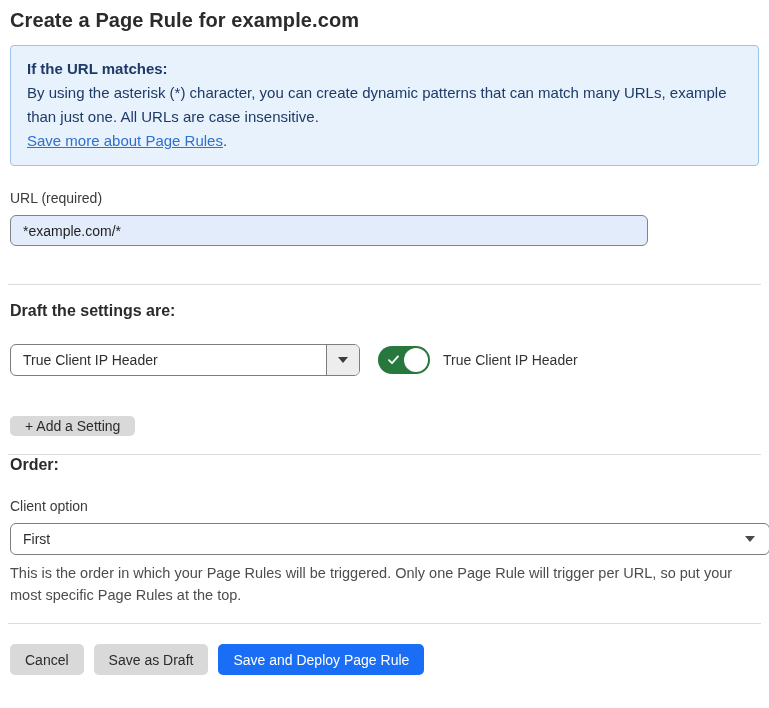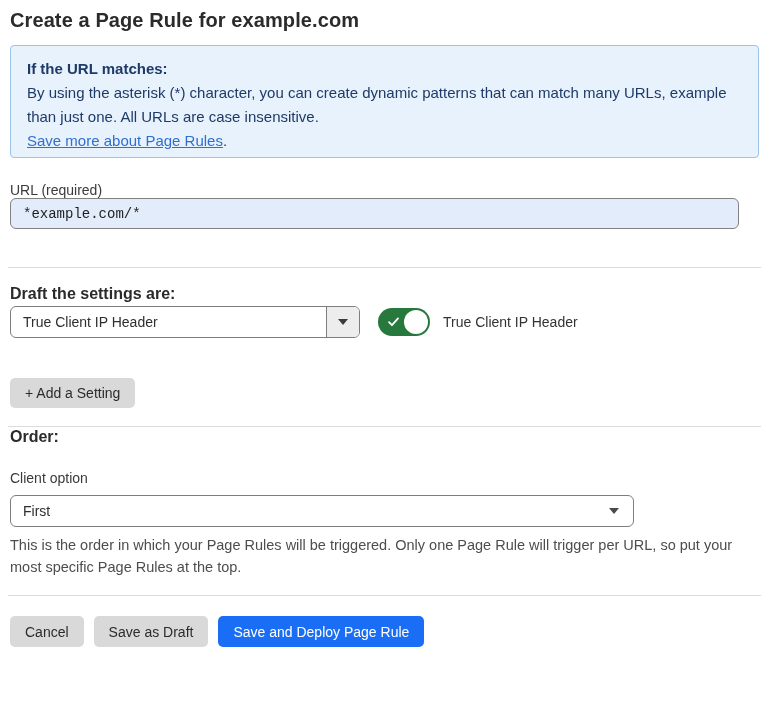--- a/index.html
+++ b/index.html
@@ -17,46 +17,47 @@
     font-weight: 700;
     color: #2b2b2b;
     letter-spacing: 0.1px;
   }
 
   .info-box {
     margin-top: 13px;
     background: #e8f2fc;
     border: 1px solid #9cc3e8;
     border-radius: 4px;
-    padding: 11px 16px 4px 16px;
+    padding: 11px 16px 12px 16px;
     color: #1e3a68;
     font-size: 15px;
     line-height: 24px;
   }
   .info-box .info-heading { font-weight: 700; }
   .info-box a.info-link {
     color: #2f6fd0;
     text-decoration: underline;
     cursor: pointer;
   }
 
   .field-label {
     margin-top: 24px;
     font-size: 14px;
     color: #3a3a3a;
   }
 
   .url-input {
-    width: 729px;
+    margin-top: 9px;
+    width: 638px;
     height: 31px;
     background: #e2ecfa;
     border: 1px solid #828282;
     border-radius: 6px;
     padding: 0 12px;
-    font-family: Liberation Mono, monospace;
+    font-family: Liberation Sans, sans-serif;
     font-size: 14px;
     color: #1f1f1f;
     outline: none;
     display: block;
   }
 
   .divider {
     height: 1px;
     background: #dcdcdc;
     margin-left: -2px;
@@ -68,21 +69,21 @@
 
   .section-heading {
     font-size: 16px;
     font-weight: 700;
     color: #2b2b2b;
   }
   .settings-heading { margin-top: 17px; }
   .order-heading { margin-top: 1px; }
 
   .picker-row {
-    margin-top: 3px;
+    margin-top: 24px;
     display: flex;
     align-items: center;
   }
   .setting-select {
     width: 350px;
     height: 32px;
     border: 1px solid #7d7d7d;
     border-radius: 6px;
     background: #ffffff;
     display: flex;
@@ -150,25 +151,25 @@
     height: 31px;
     padding: 0 15px;
     border: none;
     border-radius: 5px;
     font-family: "Liberation Sans", sans-serif;
     font-size: 14px;
     cursor: pointer;
   }
   .btn-gray { background: #d9d9d9; color: #2b2b2b; }
   .btn-blue { background: #1a6ef5; color: #ffffff; }
-  .add-setting-btn { margin-top: 40px; height: 30px; }
+  .add-setting-btn { margin-top: 40px; height: 20px; }
 
   .order-select {
     margin-top: 9px;
-    width: 624px;
+    width: 760px;
     height: 32px;
     border: 1px solid #7d7d7d;
     border-radius: 6px;
     background: #ffffff;
     display: flex;
     align-items: center;
     justify-content: space-between;
     padding: 0 14px 0 12px;
     font-size: 14px;
     color: #2e2e2e;

